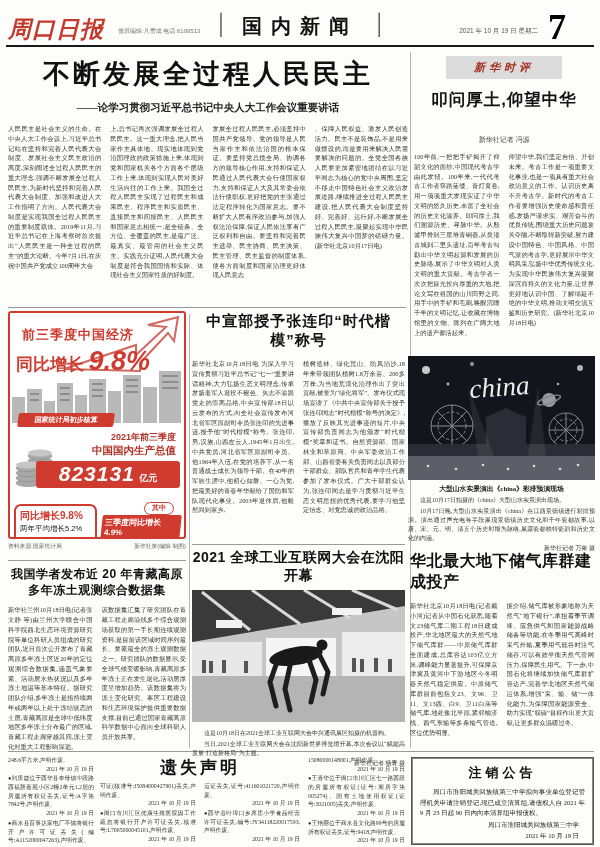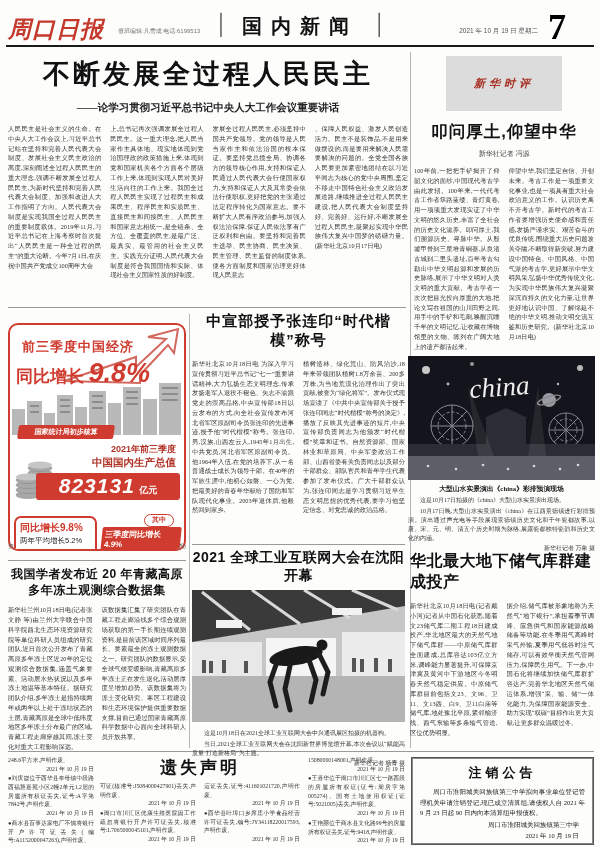--- a/index.html
+++ b/index.html
@@ -42,23 +42,23 @@
   #lead-headline { text-align:center; font-size:27px; letter-spacing:3px; margin-top:4px;
     font-family:"Liberation Serif",serif; }
   #lead-subtitle { text-align:center; font-size:10.5px; font-weight:bold; margin-top:9px; color:#222; }
   #lead-byline { margin-top:7px; }
   #lead-cols { margin-top:9px; height:168px; }
 
   
   #commentary { left:414px; top:52px; width:180px; }
   #kicker-box { width:116px; margin:4px auto 0; background:#dcdcdc;
     text-align:center; font-size:11px; font-weight:bold; font-style:italic;
-    color:#a62f22; letter-spacing:4px; padding:20px 0; }
+    color:#a62f22; letter-spacing:4px; padding:4px 0; }
   #commentary-headline { text-align:center; font-size:16.5px; letter-spacing:1px; margin-top:10px; }
-  #commentary-byline { margin-top:6px; }
+  #commentary-byline { margin-top:24px; }
   #commentary-cols { margin-top:7px; height:206px; }
 
   
   #china-photo-block { left:408px; top:356px; width:187px; }
   .photo-frame { display:block; }
   .caption-title { text-align:center; font-size:6.8px; font-weight:bold; margin-top:4px; color:#222; }
   .caption { font-size:6px; line-height:1.5; text-align:justify; color:#333; margin-top:2px; }
   .caption-indent { text-indent:2em; }
   .credit { text-align:right; font-size:6px; color:#333; margin-top:1px; }
 
@@ -72,22 +72,22 @@
   #model-headline { text-align:center; font-size:15px; letter-spacing:1px; }
   #model-cols { margin-top:9px; height:203px; }
 
   
   #expo-article { left:192px; top:549px; width:213px; }
   #expo-headline { font-size:14px; letter-spacing:0.5px; text-align:center; }
   #expo-photo { margin-top:5px; }
   #expo-caption { margin-top:3px; }
 
   
-  #infographic { left:8px; top:323px; width:178px; height:228px;
-    border:2px solid var(--red2); border-radius:10px; background:#fff;
+  #infographic { left:8px; top:311px; width:178px; height:228px;
+    border:2px solid var(--red2); border-radius:3px; background:#fff;
     overflow:hidden; font-family:"Liberation Sans",sans-serif; }
   #ig-arrow { position:absolute; right:2px; top:2px; }
   #ig-title1 { margin:13px 0 0 12px; font-size:13px; font-weight:bold; color:var(--red2);
     letter-spacing:1px; position:relative; z-index:2; }
   #ig-title2-row { margin:2px 0 0 6px; position:relative; z-index:2; }
   #ig-title2 { font-size:17px; font-weight:bold; color:var(--red2); }
   #ig-pct { font-size:27px; font-weight:bold; font-style:italic; color:var(--red2); }
   #ig-buildings { margin-top:-6px; position:relative; z-index:1; }
   #ig-badge { position:relative; z-index:3; margin:-14px 0 0 8px; width:96px;
     background:var(--red2); color:#fff; font-size:7px; font-weight:bold;

